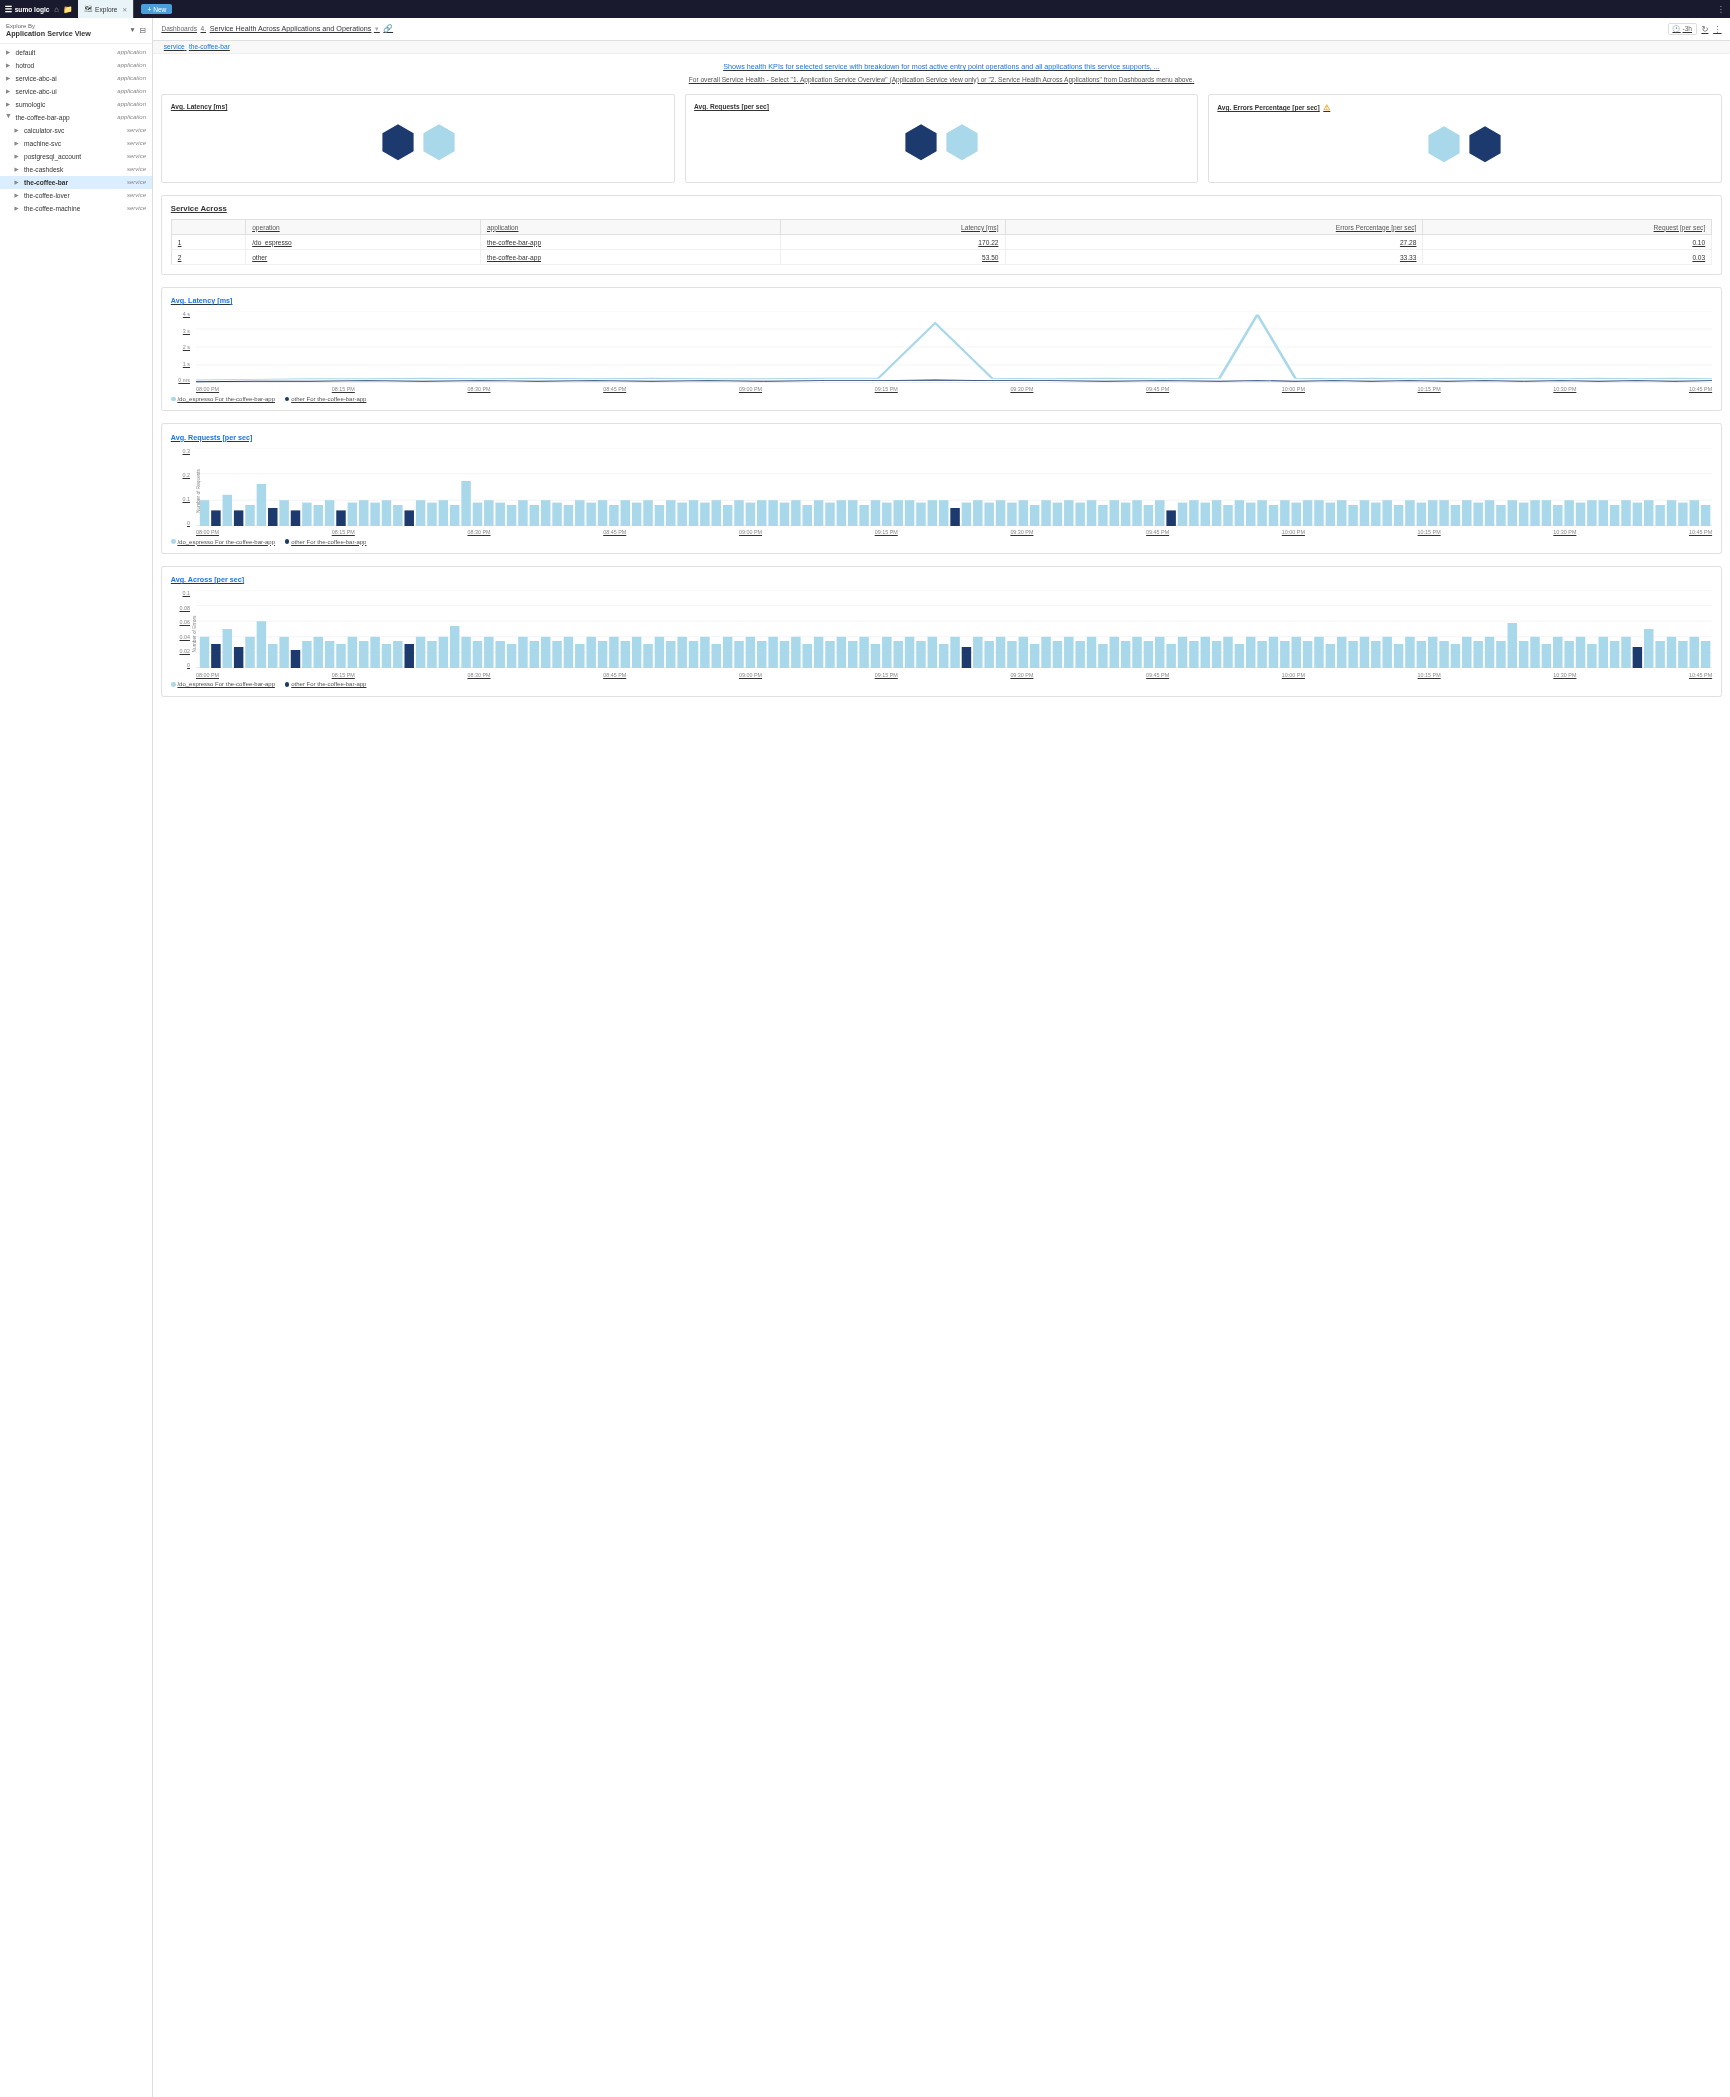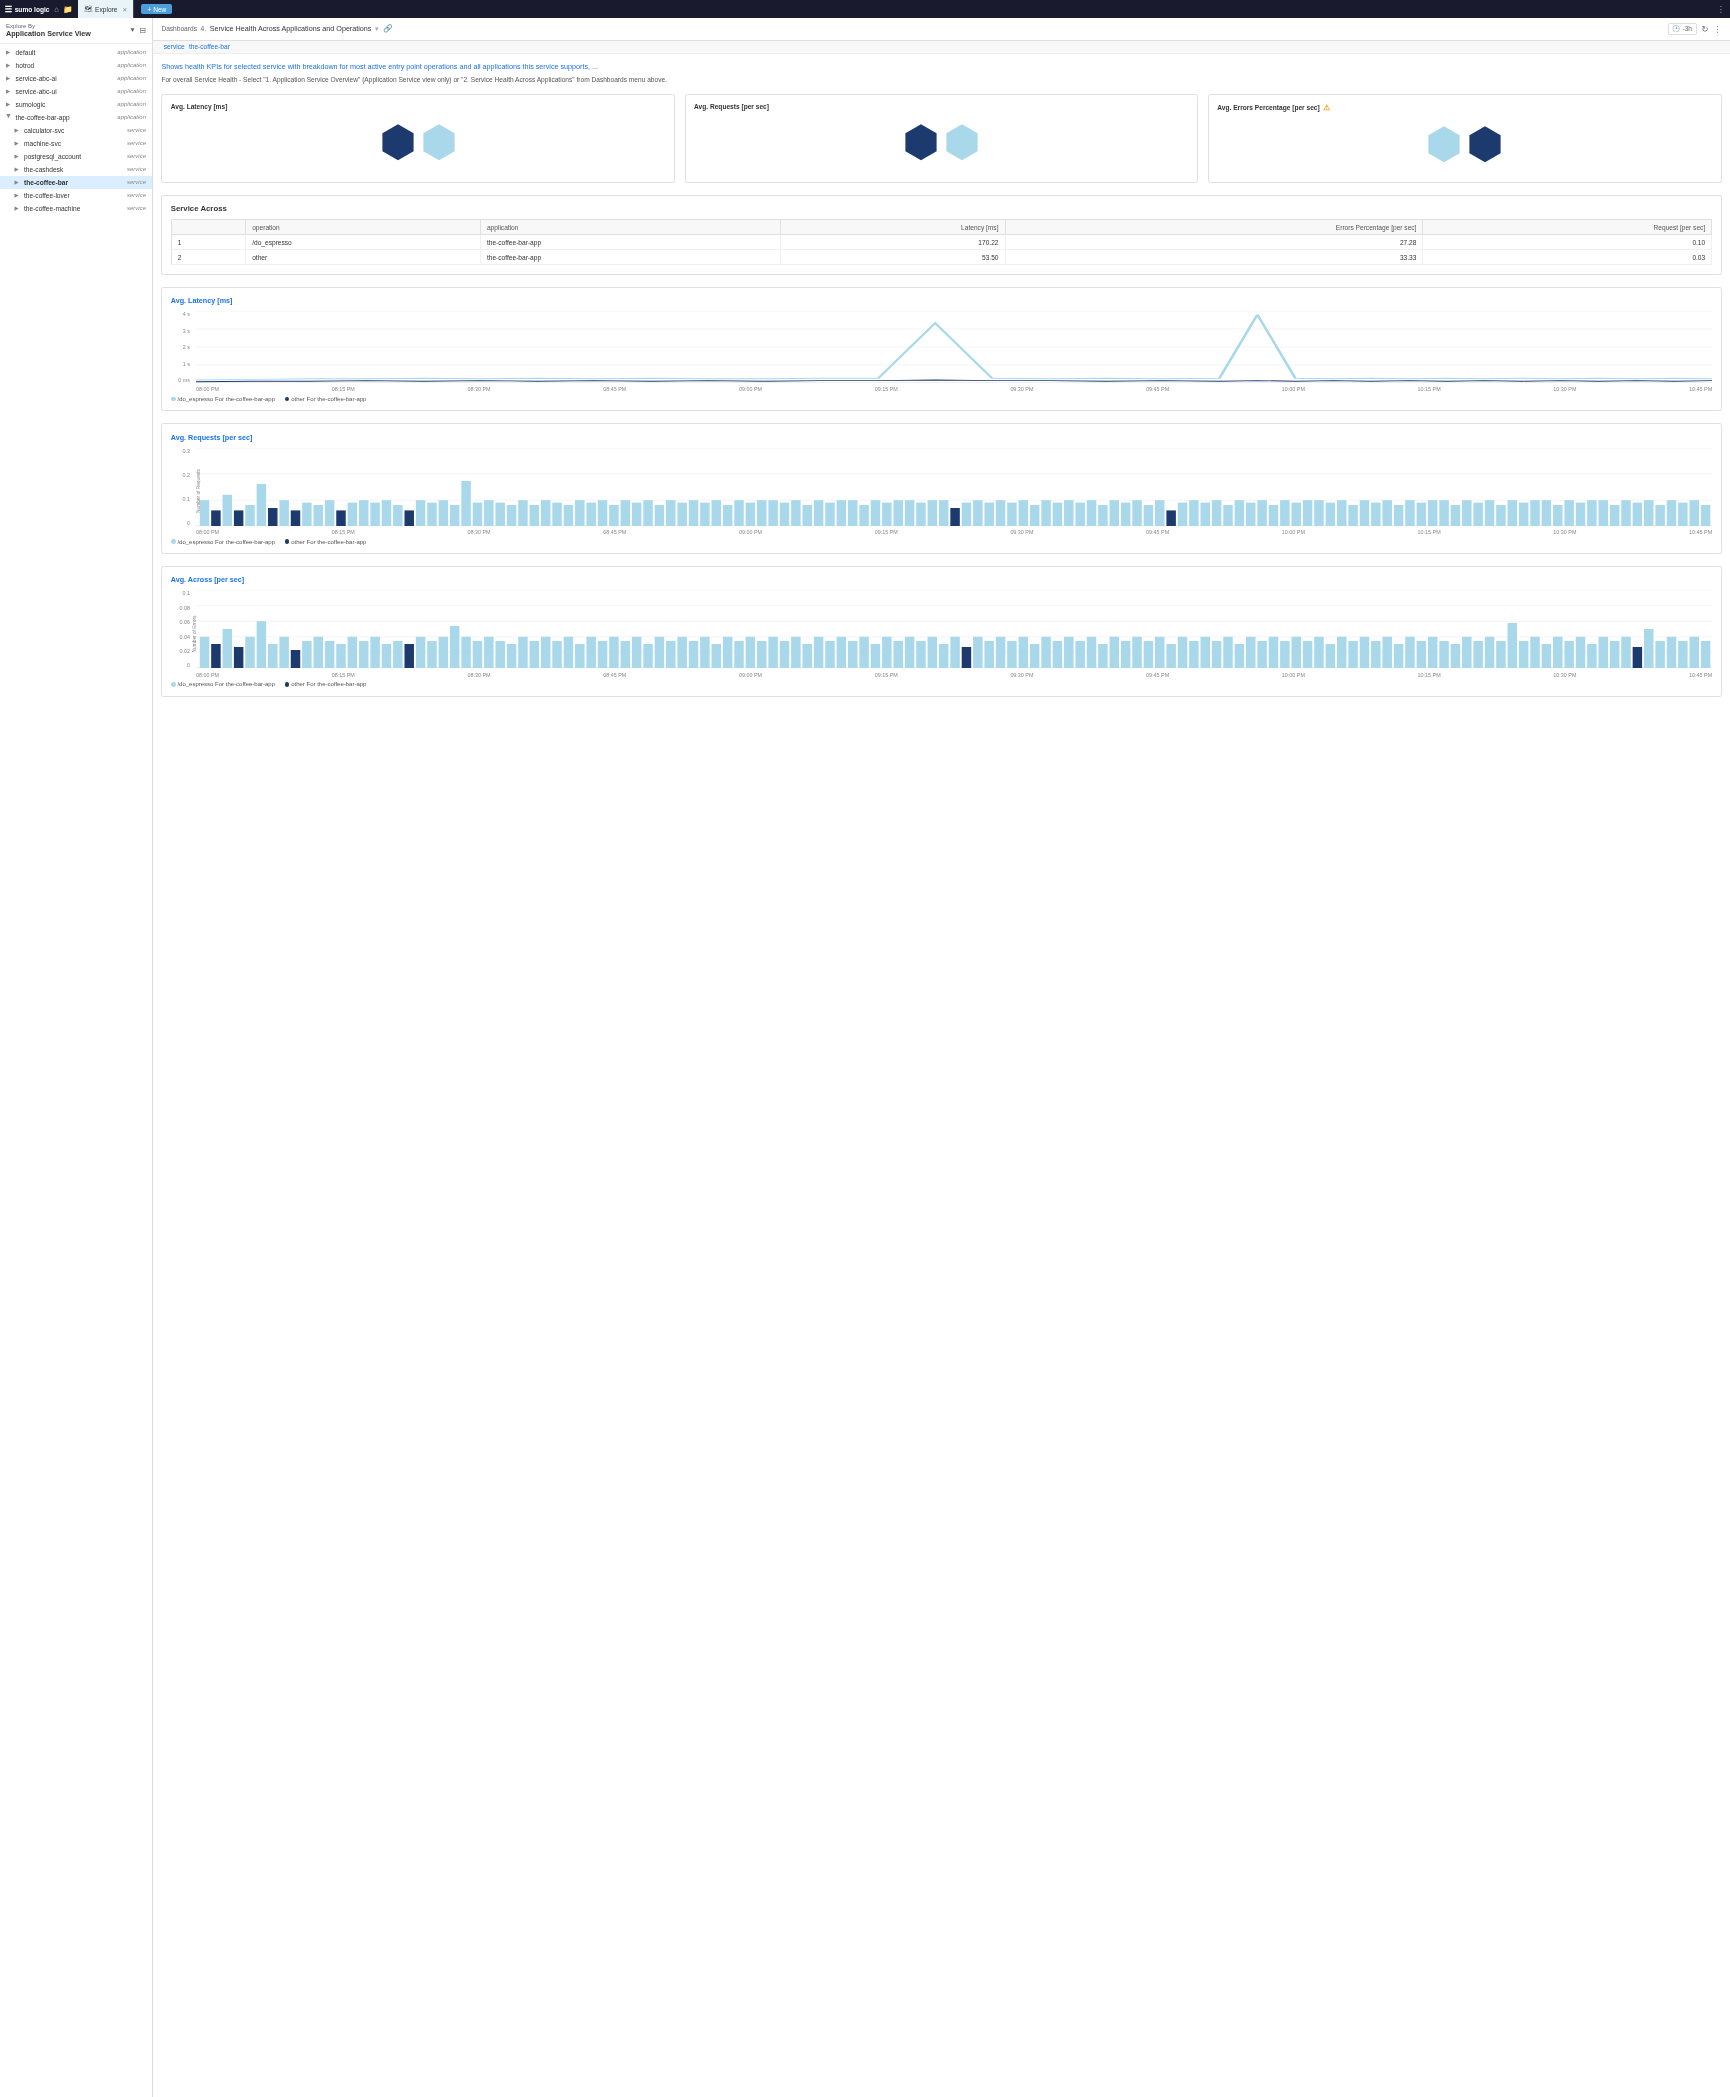--- a/index.html
+++ b/index.html
@@ -27,42 +27,42 @@
     .sidebar-items { padding: 2.4px 0; }
     .sidebar-item { display: flex; align-items: center; padding: 3px 6px; cursor: pointer; justify-content: space-between; }
     .sidebar-item.selected { background: #e3f2fd; }
     .sidebar-item-left { display: flex; align-items: center; gap: 3.6px; }
     .sidebar-item-arrow { font-size: 5.4px; color: #888; width: 6px; }
     .sidebar-item-name { font-size: 6.6px; color: #333; }
     .sidebar-item-type { font-size: 6px; color: #888; font-style: italic; }
     .sidebar-item-indent { padding-left: 14.4px; }
 
     
-    .content { flex: 1; overflow-y: auto; background: #fff; }
+    .content { flex: 1; overflow-y: auto; background: #fff; text-decoration: underline; }
 
     
     .content-header { display: flex; align-items: center; padding: 4.8px 8.4px; border-bottom: 0.6px solid #e0e0e0; background: #fff; gap: 4.8px; }
     .breadcrumb { display: flex; align-items: center; gap: 3.6px; flex: 1; }
     .breadcrumb-dashboards { color: #666; font-size: 6.6px; }
     .breadcrumb-current { font-size: 7.2px; color: #333; display: flex; align-items: center; gap: 2.4px; }
     .breadcrumb-chevron { color: #aaa; font-size: 6px; }
     .link-icon { color: #888; font-size: 7.8px; cursor: pointer; }
     .header-actions { display: flex; align-items: center; gap: 4.8px; color: #666; font-size: 6.6px; }
     .header-time { display: flex; align-items: center; gap: 1.8px; border: 0.6px solid #ddd; border-radius: 1.8px; padding: 1.2px 3.6px; }
     .header-action-icon { color: #666; cursor: pointer; font-size: 8.4px; }
 
     
     .service-tag { padding: 2.4px 8.4px; background: #f8f8f8; border-bottom: 0.6px solid #eee; font-size: 6.6px; color: #555; }
     .service-tag span { color: #1a73e8; margin-left: 2.4px; }
 
     
     .content-body { padding: 8.4px; }
 
     
-    .description-section { margin-bottom: 9.6px; }
+    .description-section { margin-bottom: 9.6px; text-align: center; }
     .description-main { color: #1a73e8; font-size: 7.2px; margin-bottom: 3.6px; }
     .description-sub { color: #555; font-size: 6.6px; line-height: 1.4; }
 
     
     .kpi-row { display: flex; gap: 9.6px; margin-bottom: 12px; }
     .kpi-card { flex: 1; border: 0.6px solid #e0e0e0; border-radius: 2.4px; padding: 8.4px; min-height: 72px; }
     .kpi-title { font-size: 6.6px; color: #333; font-weight: 600; margin-bottom: 7.2px; display: flex; align-items: center; gap: 3.6px; }
     .warning-icon { color: #f5a623; font-size: 7.8px; }
     .kpi-hexagons { display: flex; align-items: center; gap: 4.8px; justify-content: center; padding: 6px 0; }
 

